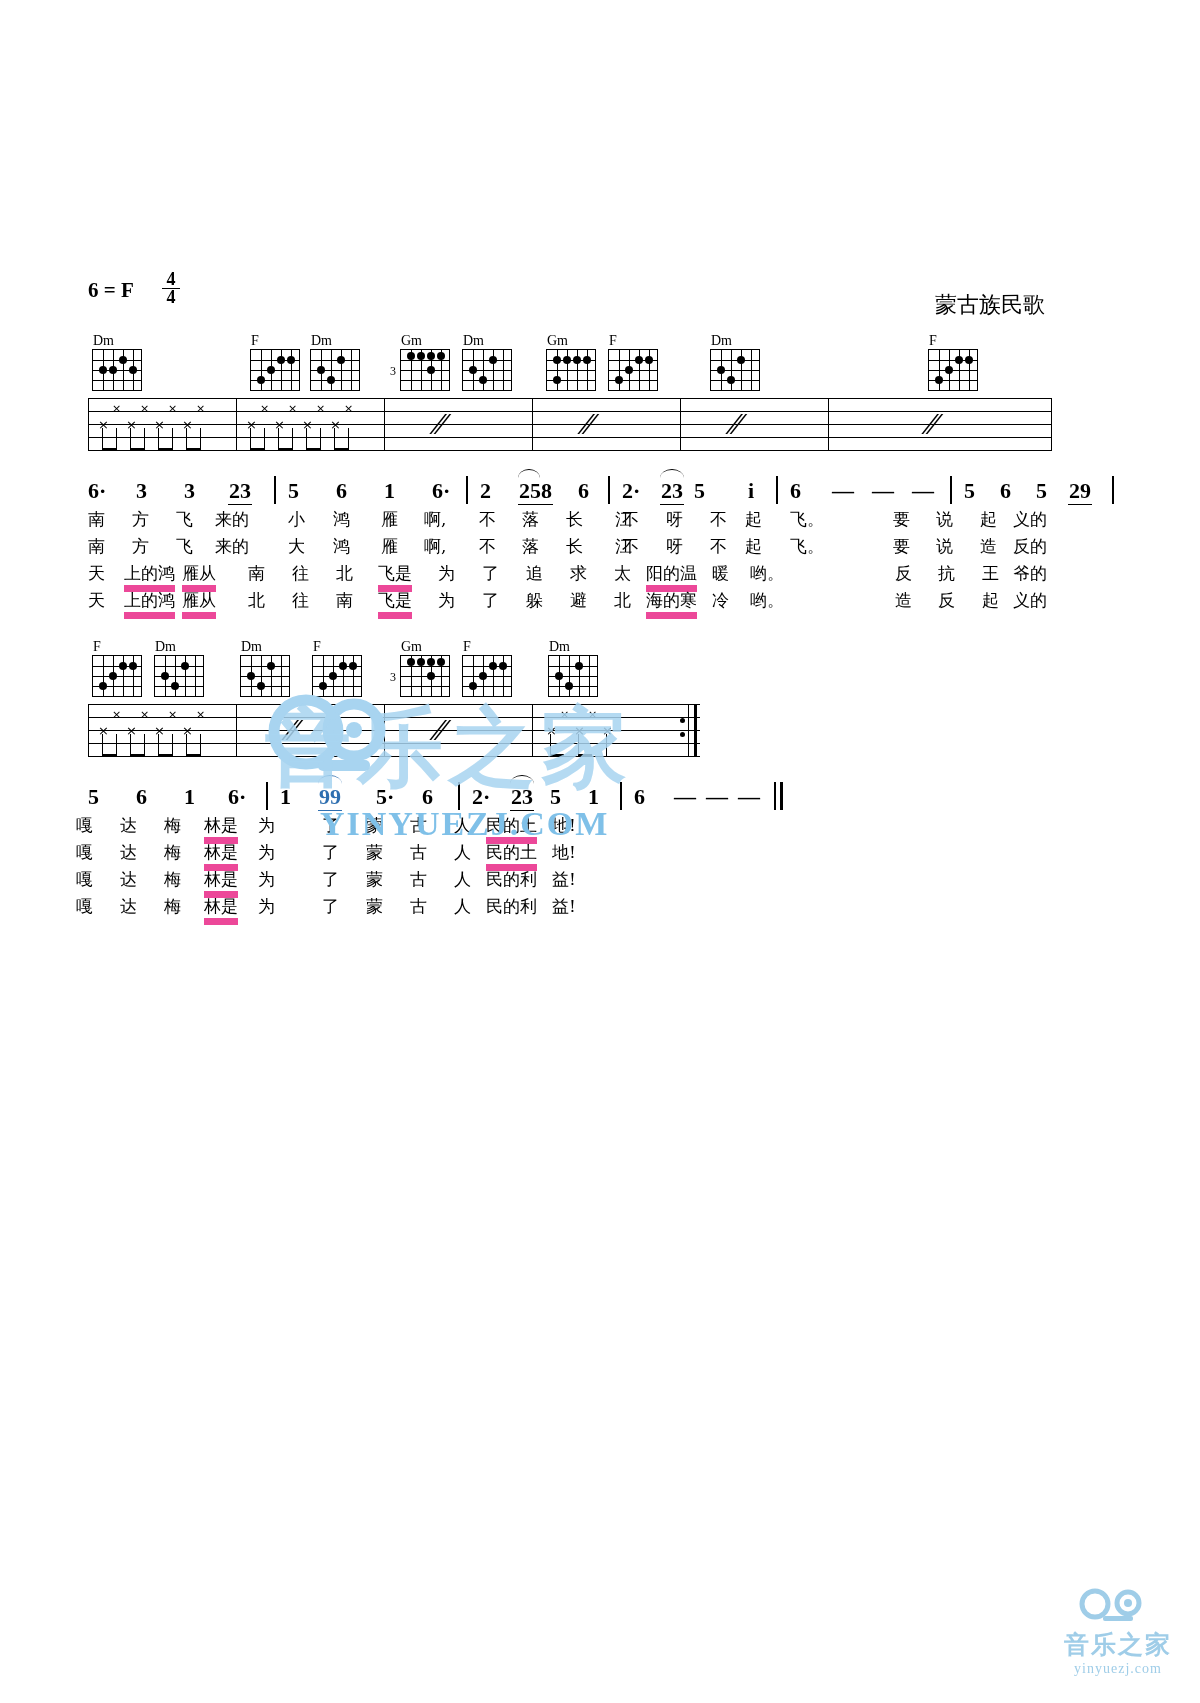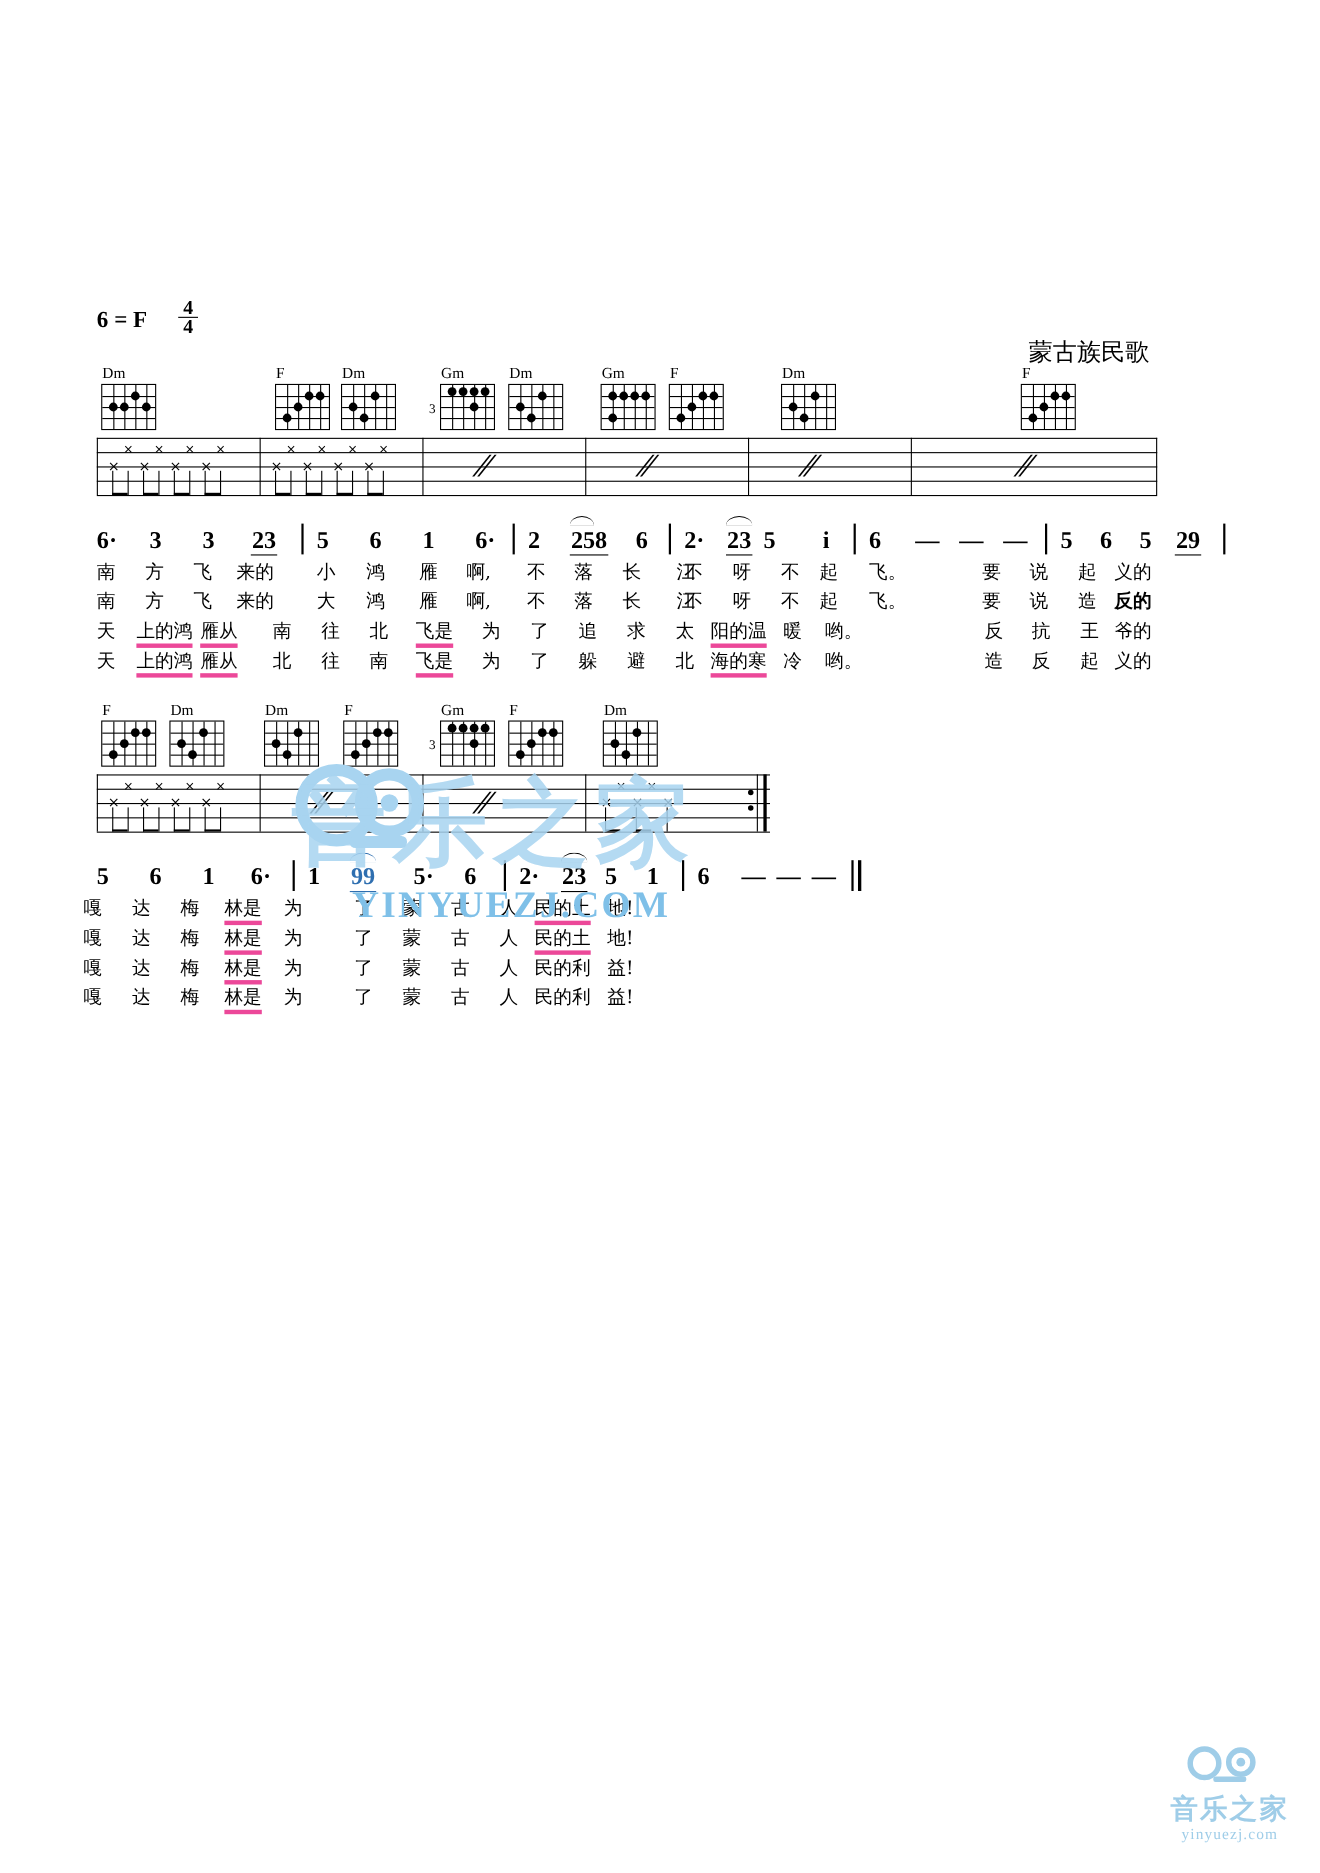--- a/index.html
+++ b/index.html
@@ -56,21 +56,20 @@
   }
   .meter .num { display:block; border-bottom: none; }
   .meter .den { display:block; }
 
   .composer {
     position: absolute;
     right: 155px;
     top: 290px;
     font-size: 22px;
     font-family: "DejaVu Serif", serif;
-    margin-top: 15px;
   }
 
   
   .chordbox {
     position: absolute;
     width: 56px;
   }
   .chordbox .cname {
     font-size: 14px;
     font-family: "Liberation Serif", serif;
@@ -203,21 +202,21 @@
   }
 
   
   .lyric {
     position: absolute;
     font-size: 17px;
     font-family: "DejaVu Serif", serif;
     white-space: nowrap;
   }
   .lyric.u {
-    border-bottom: 4px solid #ec4899;
+    border-bottom: 7px solid #ec4899;
     font-family: Liberation Serif, serif;
   }
 
   
   .wm {
     position: absolute;
     pointer-events: none;
     user-select: none;
   }
   .wm-main {
@@ -566,21 +565,21 @@
     <span class="lyric" style="left:566px; top:535px;">长</span>
     <span class="lyric" style="left:615px; top:535px;">江</span>
     <span class="lyric" style="left:622px; top:535px;">不</span>
     <span class="lyric" style="left:666px; top:535px;">呀</span>
     <span class="lyric" style="left:710px; top:535px;">不</span>
     <span class="lyric" style="left:745px; top:535px;">起</span>
     <span class="lyric" style="left:790px; top:535px;">飞。</span>
     <span class="lyric" style="left:893px; top:535px;">要</span>
     <span class="lyric" style="left:936px; top:535px;">说</span>
     <span class="lyric" style="left:980px; top:535px;">造</span>
-    <span class="lyric" style="left:1013px; top:535px;font-weight:bold;">反的</span>
+    <span class="lyric" style="left:1013px; top:535px;">反的</span>
   </div>
 
   <div>
     <span class="lyric" style="left:88px; top:562px;">天</span>
     <span class="lyric u" style="left:124px; top:562px;">上的鸿</span>
     <span class="lyric u" style="left:182px; top:562px;">雁从</span>
     <span class="lyric" style="left:248px; top:562px;">南</span>
     <span class="lyric" style="left:292px; top:562px;">往</span>
     <span class="lyric" style="left:336px; top:562px;">北</span>
     <span class="lyric u" style="left:378px; top:562px;">飞是</span>

